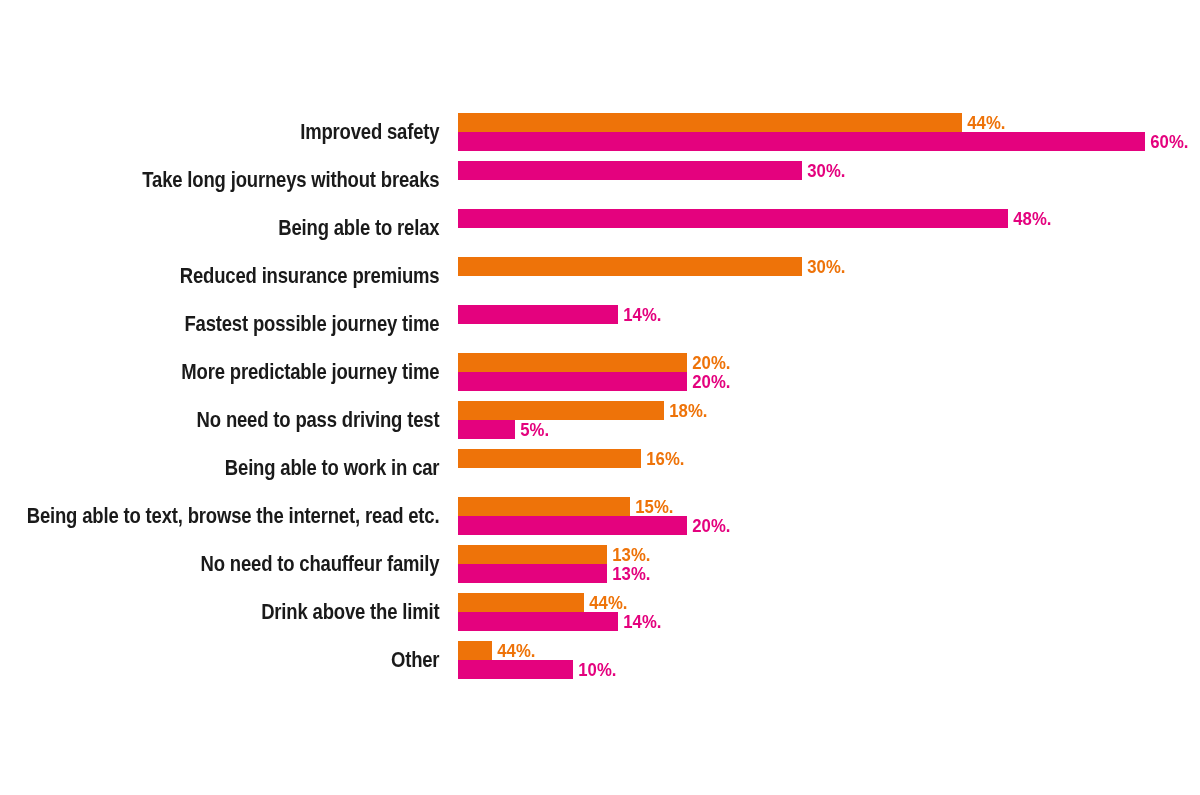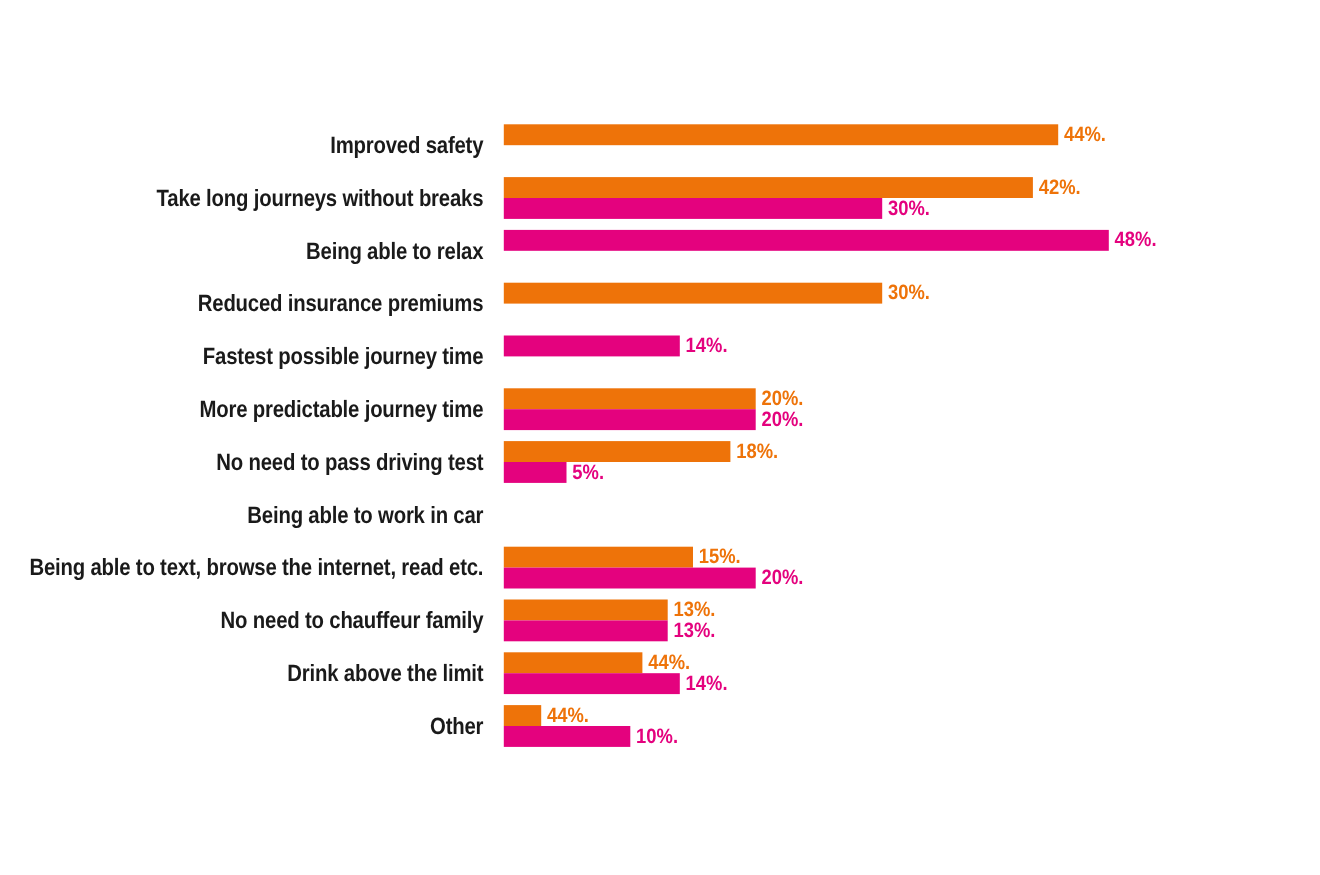--- a/index.html
+++ b/index.html
@@ -101,29 +101,29 @@
 
 <div id="chart-root">
   <div id="plot-area">
       <div class="chart-row">
         <div class="cat-label">Improved safety</div>
         <div class="bars-wrap">
           <div class="bar-line">
             <div class="bar series-a" style="width: 503.8px; background: rgb(238, 115, 9);"></div>
             <span class="bar-value series-a" style="color: rgb(238, 115, 9);">44%.</span>
           </div>
+          <div class="bar-line">
+            <div class="bar series-b" style="width: 687px; background: rgb(228, 2, 126);"></div>
+            <span class="bar-value series-b" style="color: rgb(228, 2, 126);">60%.</span>
+          </div>
         </div>
       </div>
       <div class="chart-row">
         <div class="cat-label">Take long journeys without breaks</div>
         <div class="bars-wrap">
-          <div class="bar-line">
-            <div class="bar series-a" style="width: 480.9px; background: rgb(238, 115, 9);"></div>
-            <span class="bar-value series-a" style="color: rgb(238, 115, 9);">42%.</span>
-          </div>
           <div class="bar-line">
             <div class="bar series-b" style="width: 343.5px; background: rgb(228, 2, 126);"></div>
             <span class="bar-value series-b" style="color: rgb(228, 2, 126);">30%.</span>
           </div>
         </div>
       </div>
       <div class="chart-row">
         <div class="cat-label">Being able to relax</div>
         <div class="bars-wrap">
           <div class="bar-line">
@@ -172,20 +172,24 @@
           </div>
           <div class="bar-line">
             <div class="bar series-b" style="width: 57.25px; background: rgb(228, 2, 126);"></div>
             <span class="bar-value series-b" style="color: rgb(228, 2, 126);">5%.</span>
           </div>
         </div>
       </div>
       <div class="chart-row">
         <div class="cat-label">Being able to work in car</div>
         <div class="bars-wrap">
+          <div class="bar-line">
+            <div class="bar series-a" style="width: 183.2px; background: rgb(238, 115, 9);"></div>
+            <span class="bar-value series-a" style="color: rgb(238, 115, 9);">16%.</span>
+          </div>
         </div>
       </div>
       <div class="chart-row">
         <div class="cat-label">Being able to text, browse the internet, read etc.</div>
         <div class="bars-wrap">
           <div class="bar-line">
             <div class="bar series-a" style="width: 171.75px; background: rgb(238, 115, 9);"></div>
             <span class="bar-value series-a" style="color: rgb(238, 115, 9);">15%.</span>
           </div>
           <div class="bar-line">

